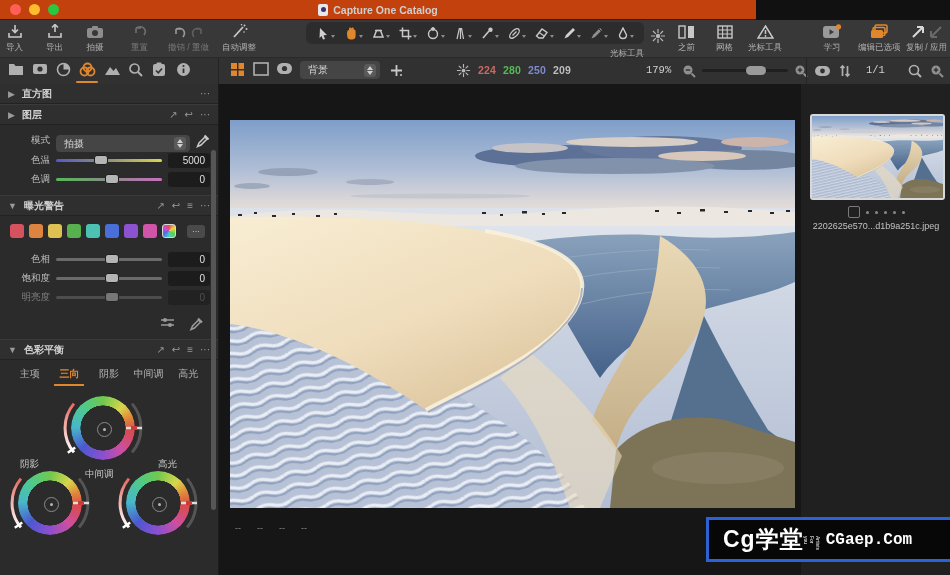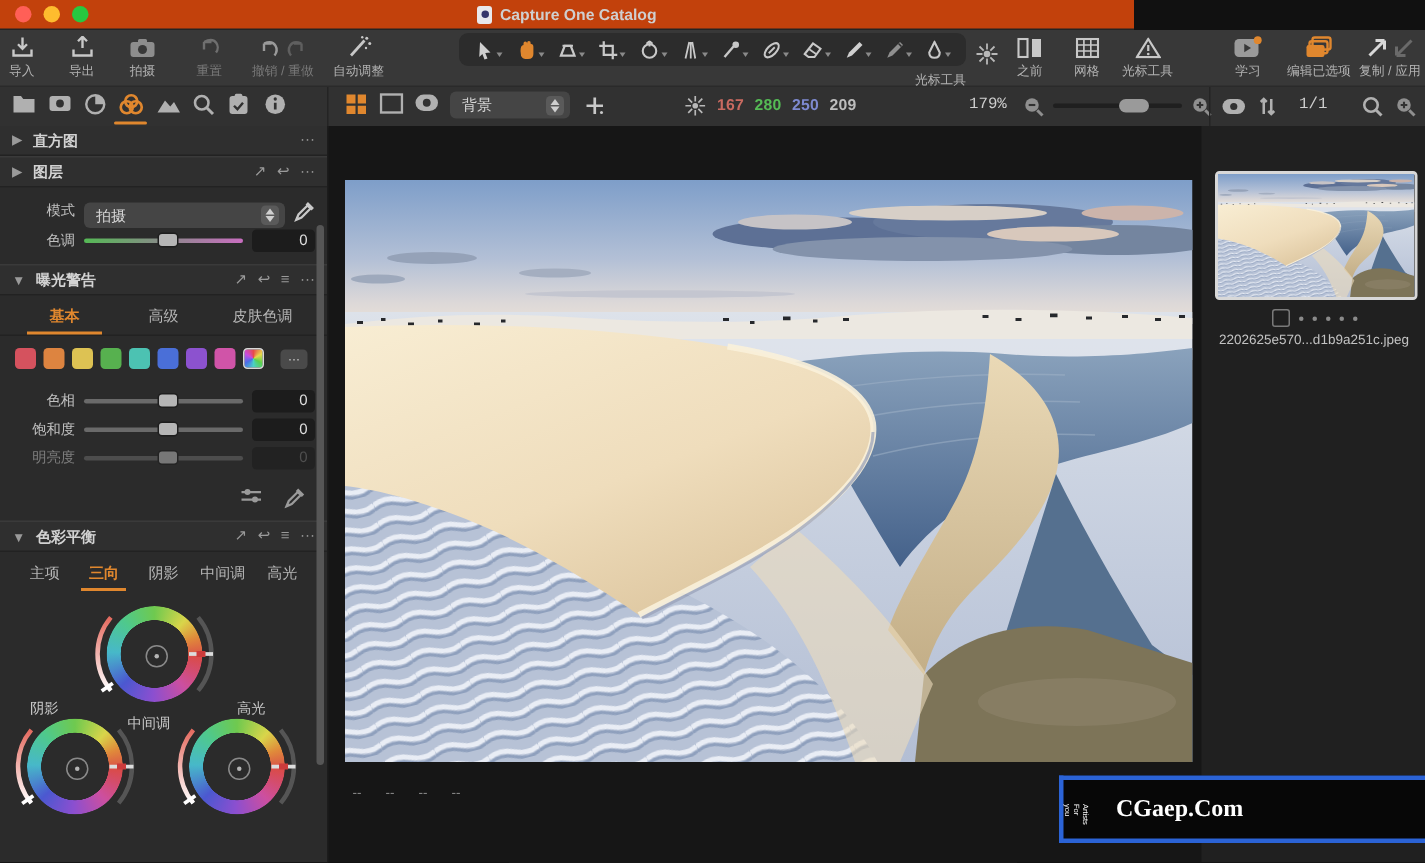--- a/index.html
+++ b/index.html
@@ -88,21 +88,21 @@
   .thumbmeta{position:absolute;left:0;top:122px;width:150px;display:flex;align-items:center;justify-content:center;gap:6px;}
   .chk{width:10px;height:10px;border:1px solid #7a7a7a;border-radius:2px;}
   .dots{display:flex;gap:6px;}
   .dot{width:3px;height:3px;border-radius:50%;background:#8a8a8a;}
   .bfilename{position:absolute;left:0;top:137px;width:150px;text-align:center;font-size:9px;color:#c2c2c2;white-space:nowrap;}
   
   .watermark{left:706px;top:517px;width:244px;height:45px;background:#070707;border:3px solid #2b63d6;border-right:none;
              display:flex;align-items:center;z-index:50;box-sizing:border-box;}
   .wm-logo{font-size:23px;font-weight:bold;color:#fff;margin-left:14px;letter-spacing:1px;}
   .wm-tag{font-size:5px;color:#fff;transform:rotate(90deg);width:8px;line-height:1.2;margin:0 4px;}
-  .wm-site{font-family:Liberation Serif, serif;font-size:16px;font-weight:bold;color:#fff;margin-left:19px;}
+  .wm-site{font-family:Liberation Mono, monospace;font-size:16px;font-weight:bold;color:#fff;margin-left:6px;}
   .icon-txt{color:#9a9a9a;font-size:10px;line-height:1;}
 </style>
 </head>
 <body>
 
 <svg width="0" height="0" style="position:absolute">
   <defs>
     <linearGradient id="skyg" x1="0" y1="0" x2="0" y2="1">
       <stop offset="0" stop-color="#7e9ec9"></stop>
         <stop offset="0.55" stop-color="#b3c0d6"></stop>
@@ -533,21 +533,21 @@
 
   <span class="sb-ic" style="left:456px;top:5px">
       <svg class="ic" width="15" height="15" viewBox="0 0 16 16">
         <g stroke="#b8b8b8" stroke-width="1.2">
           <path d="M8,1 V5 M8,11 V15 M1,8 H5 M11,8 H15 M3,3 L5.8,5.8 M10.2,10.2 L13,13 M13,3 L10.2,5.8 M5.8,10.2 L3,13"></path>
         </g>
         <circle cx="8" cy="8" r="2" fill="#b8b8b8"></circle>
       </svg>
     </span>
 
-  <span class="rgb" style="left:478px;color:#c96a60">167</span>
+  <span class="rgb" style="left:478px;color:#c96a60">224</span>
   <span class="rgb" style="left:503px;color:#55bb55">280</span>
   <span class="rgb" style="left:528px;color:#7e8ad0">250</span>
   <span class="rgb" style="left:553px;color:#bdbdbd">209</span>
 
   <span class="zoomtxt" style="left:646px">179%</span>
   <span class="sb-ic" style="left:682px;top:6px">
       <svg class="ic" width="14" height="14" viewBox="0 0 14 14">
         <circle cx="6" cy="6" r="4.5" fill="#8f8f8f"></circle>
         <path d="M3.8,6 H8.2" stroke="#313131" stroke-width="1.4"></path>
         <path d="M9.5,9.5 L13,13" stroke="#8f8f8f" stroke-width="2"></path>
@@ -626,42 +626,44 @@
           </span>
       </div>
       <span>
           <svg class="ic" width="14" height="14" viewBox="0 0 14 14">
             <path d="M1.5,12.5 L3,9 L9,3 L11,5 L5,11 Z" fill="none" stroke="#c8c8c8" stroke-width="1.5"></path>
             <path d="M8.5,1.5 L12.5,5.5" stroke="#c8c8c8" stroke-width="2.2"></path>
           </svg>
         </span>
     </div>
     <div class="row">
+      <span class="rlabel">色温</span>
+      <span class="track" style="background:linear-gradient(90deg,#5558c9,#8a8d7e 45%,#d9d44e)">
+          <span class="thumb" style="left:36%"></span>
+        </span>
+      <span class="valbox">5000</span>
+    </div>
+    <div class="row">
       <span class="rlabel">色调</span>
       <span class="track" style="background:linear-gradient(90deg,#55b955,#8a8a8a 50%,#c96ec0)">
           <span class="thumb" style="left:46%"></span>
         </span>
       <span class="valbox">0</span>
     </div>
   </div>
 
   <div class="sechead">
     <span class="chev">▼</span>
     <span class="stitle">曝光警告</span>
     <span class="hicons">
       <span class="icon-txt">↗</span>
       <span class="icon-txt">↩</span>
       <span class="icon-txt">≡</span>
       <span class="icon-txt">···</span>
     </span>
-  </div>
-  <div class="tabsrow">
-    <span class="tab on">基本</span>
-    <span class="tab">高级</span>
-    <span class="tab">皮肤色调</span>
   </div>
   <div class="swatches">
     <span class="sw" style="background: rgb(213, 82, 94);"></span>
     <span class="sw" style="background: rgb(221, 132, 64);"></span>
     <span class="sw" style="background: rgb(221, 194, 83);"></span>
     <span class="sw" style="background: rgb(87, 177, 79);"></span>
     <span class="sw" style="background: rgb(76, 194, 178);"></span>
     <span class="sw" style="background: rgb(74, 111, 216);"></span>
     <span class="sw" style="background: rgb(140, 82, 207);"></span>
     <span class="sw" style="background: rgb(208, 84, 168);"></span>
@@ -798,15 +800,16 @@
         <span class="dot"></span>
         <span class="dot"></span>
         <span class="dot"></span>
         <span class="dot"></span>
     </span>
   </div>
   <div class="bfilename">2202625e570...d1b9a251c.jpeg</div>
 </div>
 
 <div class="abs watermark">
+  <span class="wm-logo">Cg学堂</span>
   <span class="wm-tag">Artists For you</span>
   <span class="wm-site">CGaep.Com</span>
 </div>
 
 </body></html>

